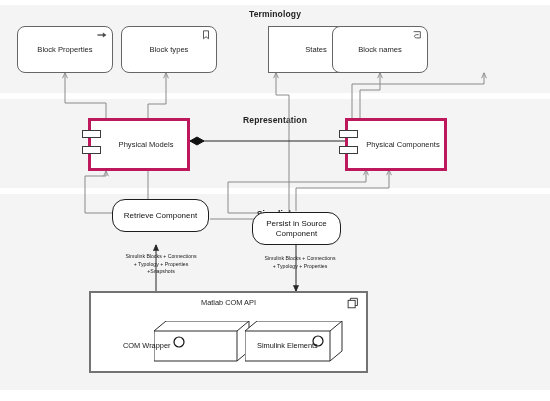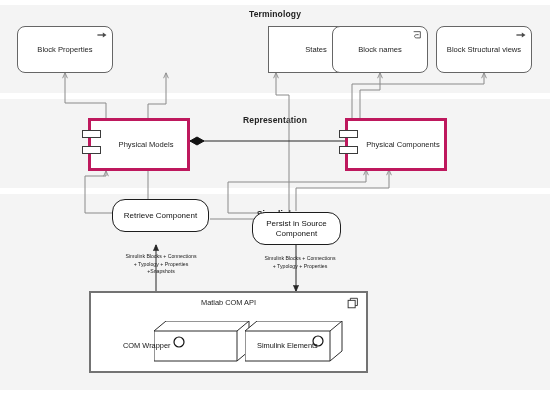--- a/index.html
+++ b/index.html
@@ -187,43 +187,42 @@
   </svg>
 
   <div class="node term-box" style="left:17px;top:26px;width:96px;height:47px;">
     <svg class="corner-icon" viewBox="0 0 14 12">
       <path d="M1.5,6 L8.5,6" stroke="#4b4b4b" stroke-width="1.6" fill="none"></path>
       <path d="M8,3 L12.4,6 L8,9 Z" fill="#4b4b4b"></path>
     </svg>
     <span class="term-label">Block Properties</span>
   </div>
 
+  <div class="node term-box" style="left:121px;top:26px;width:96px;height:47px;">
+    <svg class="corner-icon" viewBox="0 0 14 12">
+      <path d="M4,1 L10,1 L10,10.5 L7,8 L4,10.5 Z" fill="none" stroke="#4b4b4b" stroke-width="1.1"></path>
+    </svg>
+    <span class="term-label">Block types</span>
+  </div>
 
   <div class="node term-box sharp" style="left:228px;top:26px;width:96px;height:47px;">
     <svg class="corner-icon" viewBox="0 0 14 12">
       <circle cx="5.2" cy="6" r="3.1" fill="none" stroke="#4b4b4b" stroke-width="1"></circle>
       <circle cx="8.9" cy="6" r="3.1" fill="none" stroke="#4b4b4b" stroke-width="1"></circle>
     </svg>
     <span class="term-label">States</span>
   </div>
 
   <div class="node term-box" style="left:332px;top:26px;width:96px;height:47px;">
     <svg class="corner-icon" viewBox="0 0 14 12">
       <path d="M3,2 L11,2 L11,9.5 L6.5,9.5 C3.2,9.5 3.2,5.6 6.6,5.6 L9,5.6" fill="none" stroke="#4b4b4b" stroke-width="1.1"></path>
     </svg>
     <span class="term-label">Block names</span>
   </div>
 
-  <div class="node term-box" style="left:436px;top:26px;width:96px;height:47px;">
-    <svg class="corner-icon" viewBox="0 0 14 12">
-      <path d="M1.5,6 L8.5,6" stroke="#4b4b4b" stroke-width="1.6" fill="none"></path>
-      <path d="M8,3 L12.4,6 L8,9 Z" fill="#4b4b4b"></path>
-    </svg>
-    <span class="term-label">Block Structural views</span>
-  </div>
 
   <div class="component" style="left:88px;top:118px;width:102px;height:53px;">
     <span class="port p1"></span>
     <span class="port p2"></span>
     <span class="comp-label">Physical Models</span>
   </div>
 
   <div class="component" style="left:345px;top:118px;width:102px;height:53px;">
     <span class="port p1"></span>
     <span class="port p2"></span>

